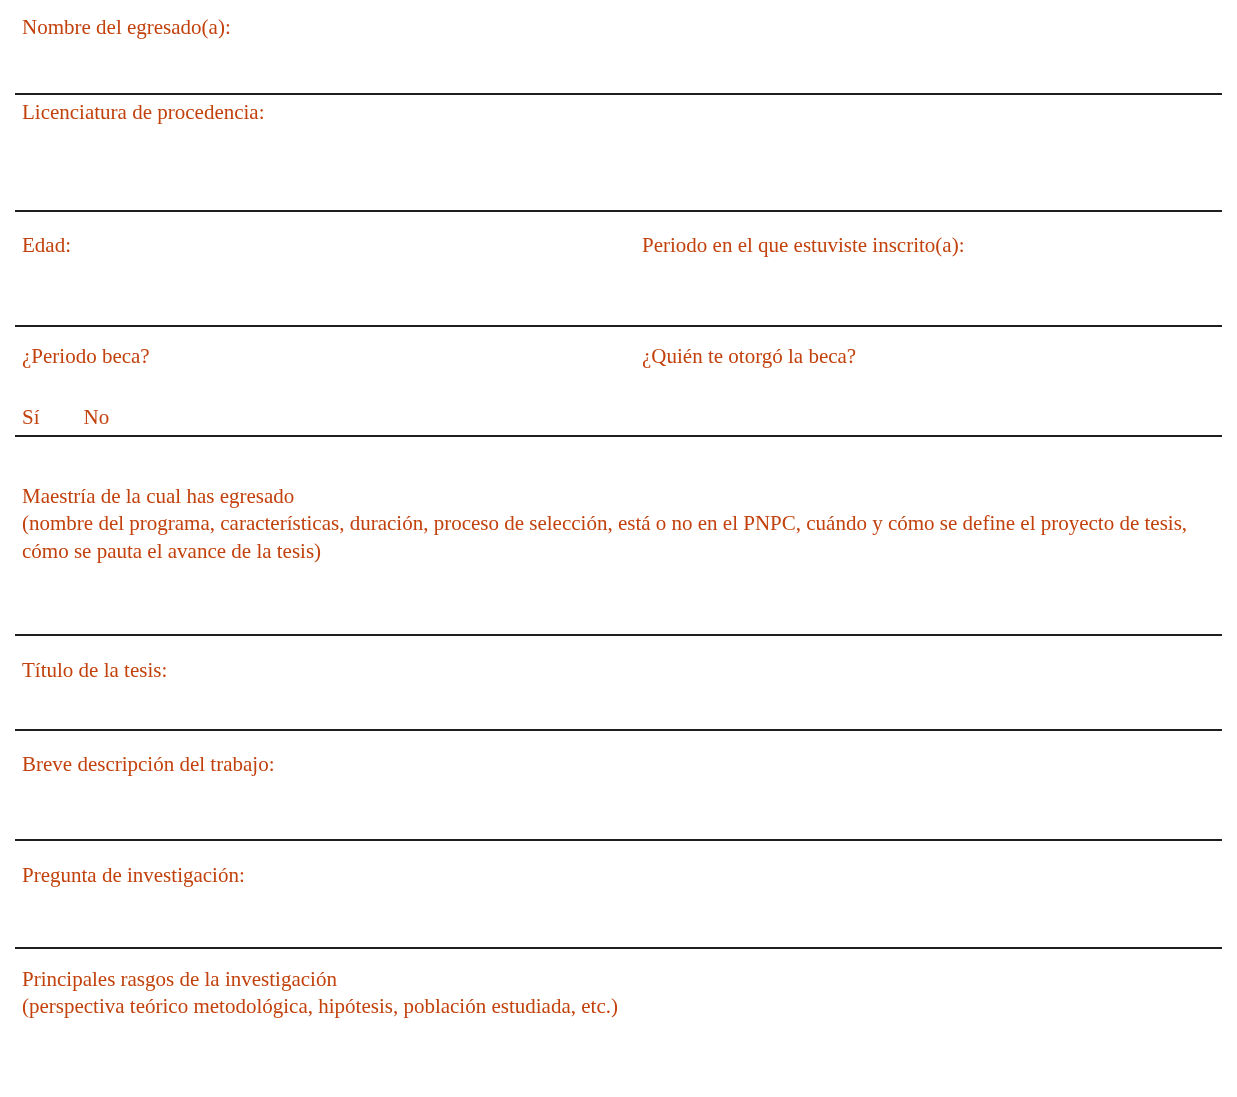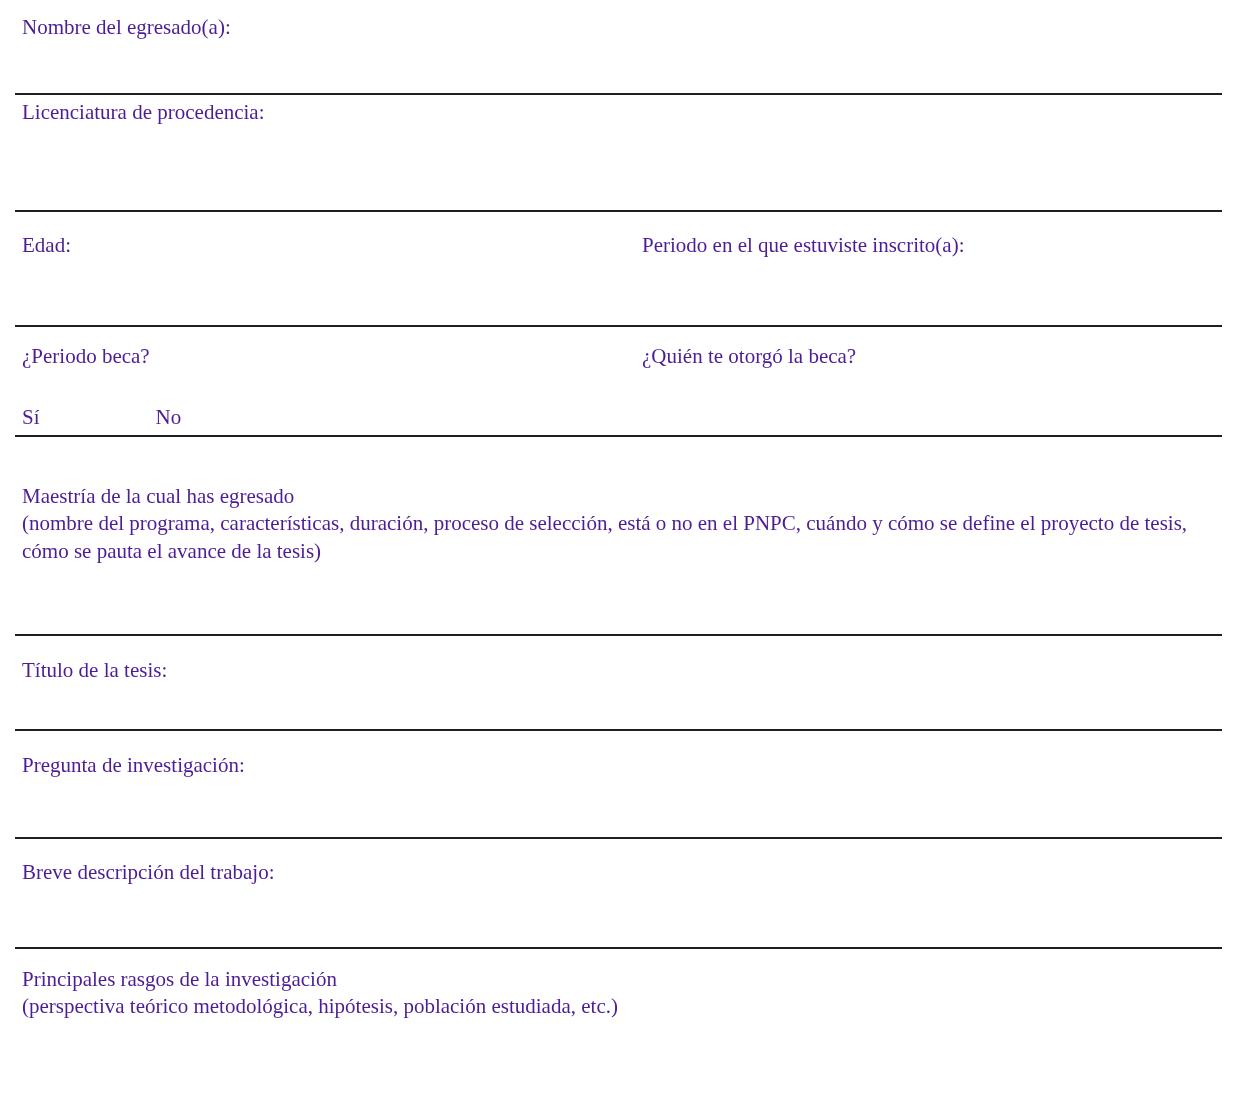--- a/index.html
+++ b/index.html
@@ -3,21 +3,21 @@
 <meta charset="utf-8">
 <style>
   * { box-sizing: border-box; margin: 0; padding: 0; }
   html, body { background: #ffffff; }
   .page {
     position: relative;
     width: 1237px;
     height: 1097px;
     background: #ffffff;
     font-family: "Liberation Serif", "DejaVu Serif", serif;
-    color: #4c1d95;
+    color: #c2410c;
     font-size: 21px;
     line-height: 1.3;
     overflow: hidden;
   }
   .row {
     margin: 0 15px;
     border-bottom: 2px solid #1f1f1f;
     padding: 0 10px 0 7px;
     position: relative;
   }
@@ -27,21 +27,21 @@
   .r4 { height: 110px; padding-top: 16px; }
   .r5 { height: 163px; padding-top: 10px; margin-top: 36px; }
   .r6 { height: 95px; padding-top: 21px; }
   .r7 { height: 108px; padding-top: 21px; }
   .r8 { height: 110px; padding-top: 20px; }
   .r9 { height: 152px; padding-top: 17px; }
   .spacer { height: 12px; }
   .cols { display: flex; }
   .cell-left { width: 608px; flex: 0 0 auto; }
   .cell-right { flex: 1 1 auto; margin-left: 12px; }
-  .options { margin-top: 34px; display: flex; column-gap: 116px; text-align: right; }
+  .options { margin-top: 34px; display: flex; column-gap: 44px; text-align: right; }
   .label { display: inline; }
   .sublabel { display: block; }
 </style>
 </head>
 <body>
 
 <div class="page">
 
   <div class="row r1">
     <span class="label">Nombre del egresado(a):</span>
@@ -79,26 +79,26 @@
 
   <div class="row r5">
     <span class="label">Maestría de la cual has egresado</span>
     <span class="sublabel">(nombre del programa, características, duración, proceso de selección, está o no en el PNPC, cuándo y cómo se define el proyecto de tesis, cómo se pauta el avance de la tesis)</span>
   </div>
 
   <div class="row r6">
     <span class="label">Título de la tesis:</span>
   </div>
 
+  <div class="row r8">
+    <span class="label">Breve descripción del trabajo:</span>
+  </div>
+
   <div class="row r7">
     <span class="label">Pregunta de investigación:</span>
-  </div>
-
-  <div class="row r8">
-    <span class="label">Breve descripción del trabajo:</span>
   </div>
 
   <div class="row r9">
     <span class="label">Principales rasgos de la investigación</span>
     <span class="sublabel">(perspectiva teórico metodológica, hipótesis, población estudiada, etc.)</span>
   </div>
 
   <div class="spacer"></div>
 
 </div>

